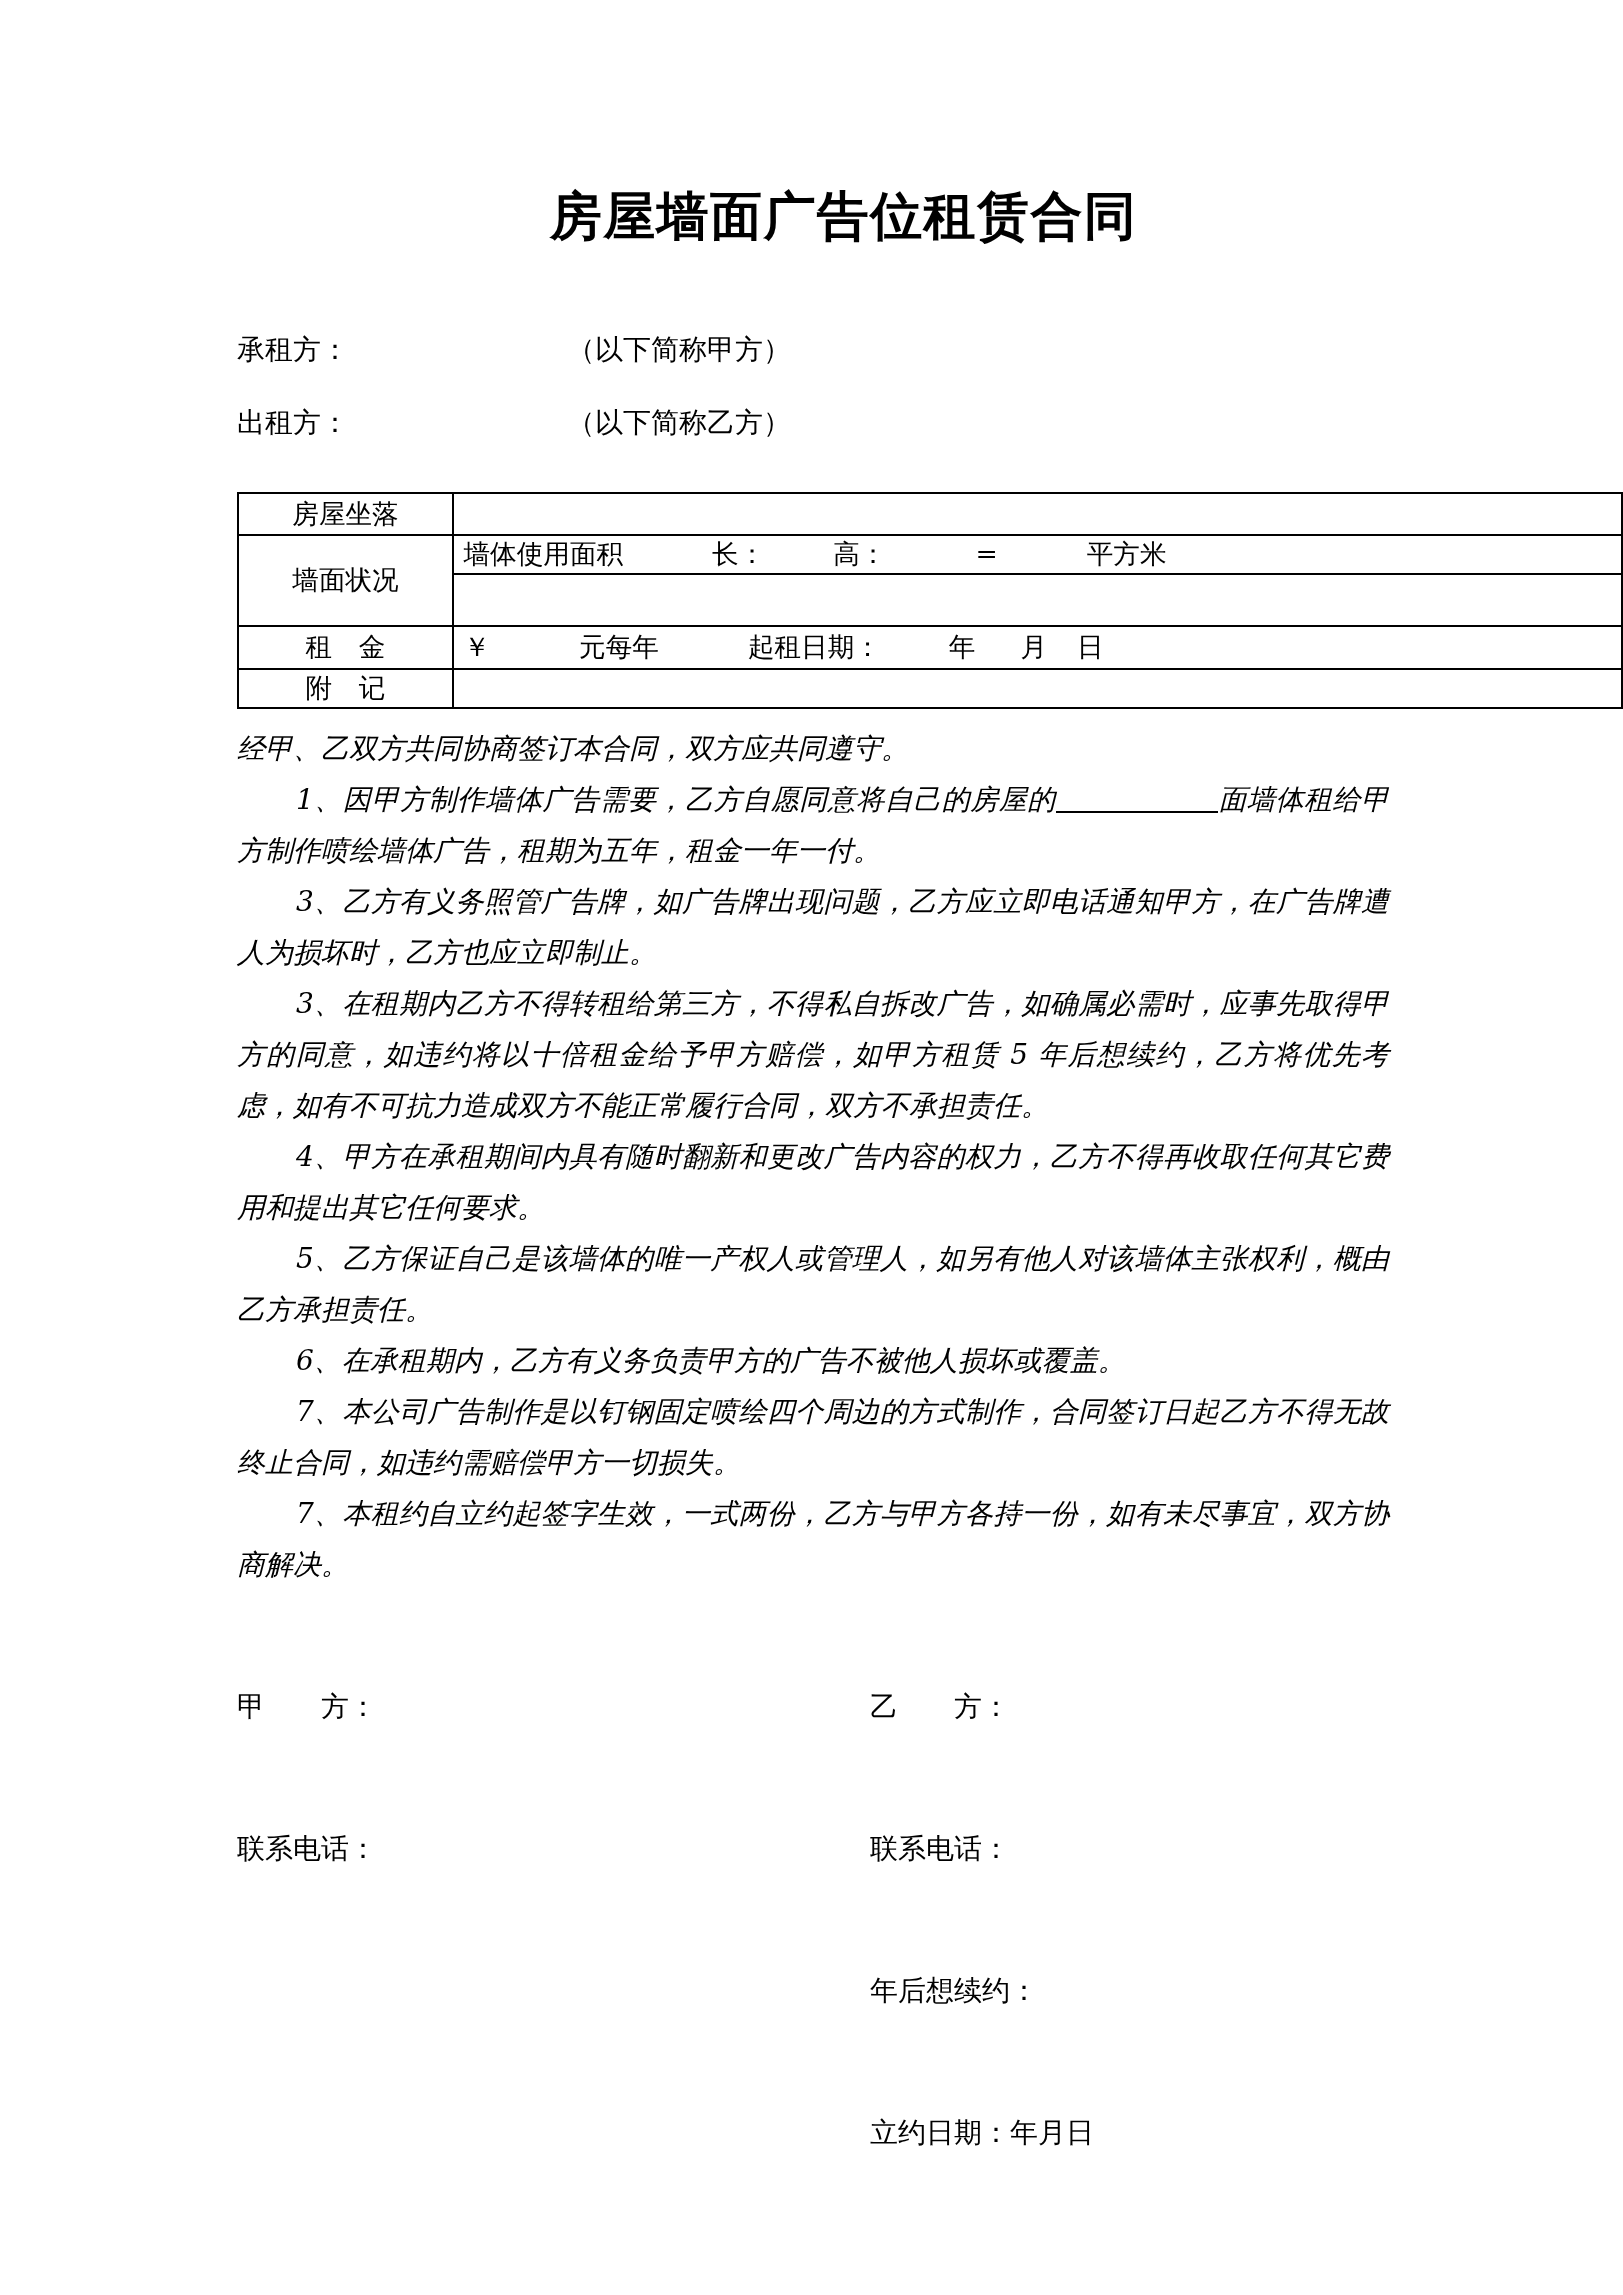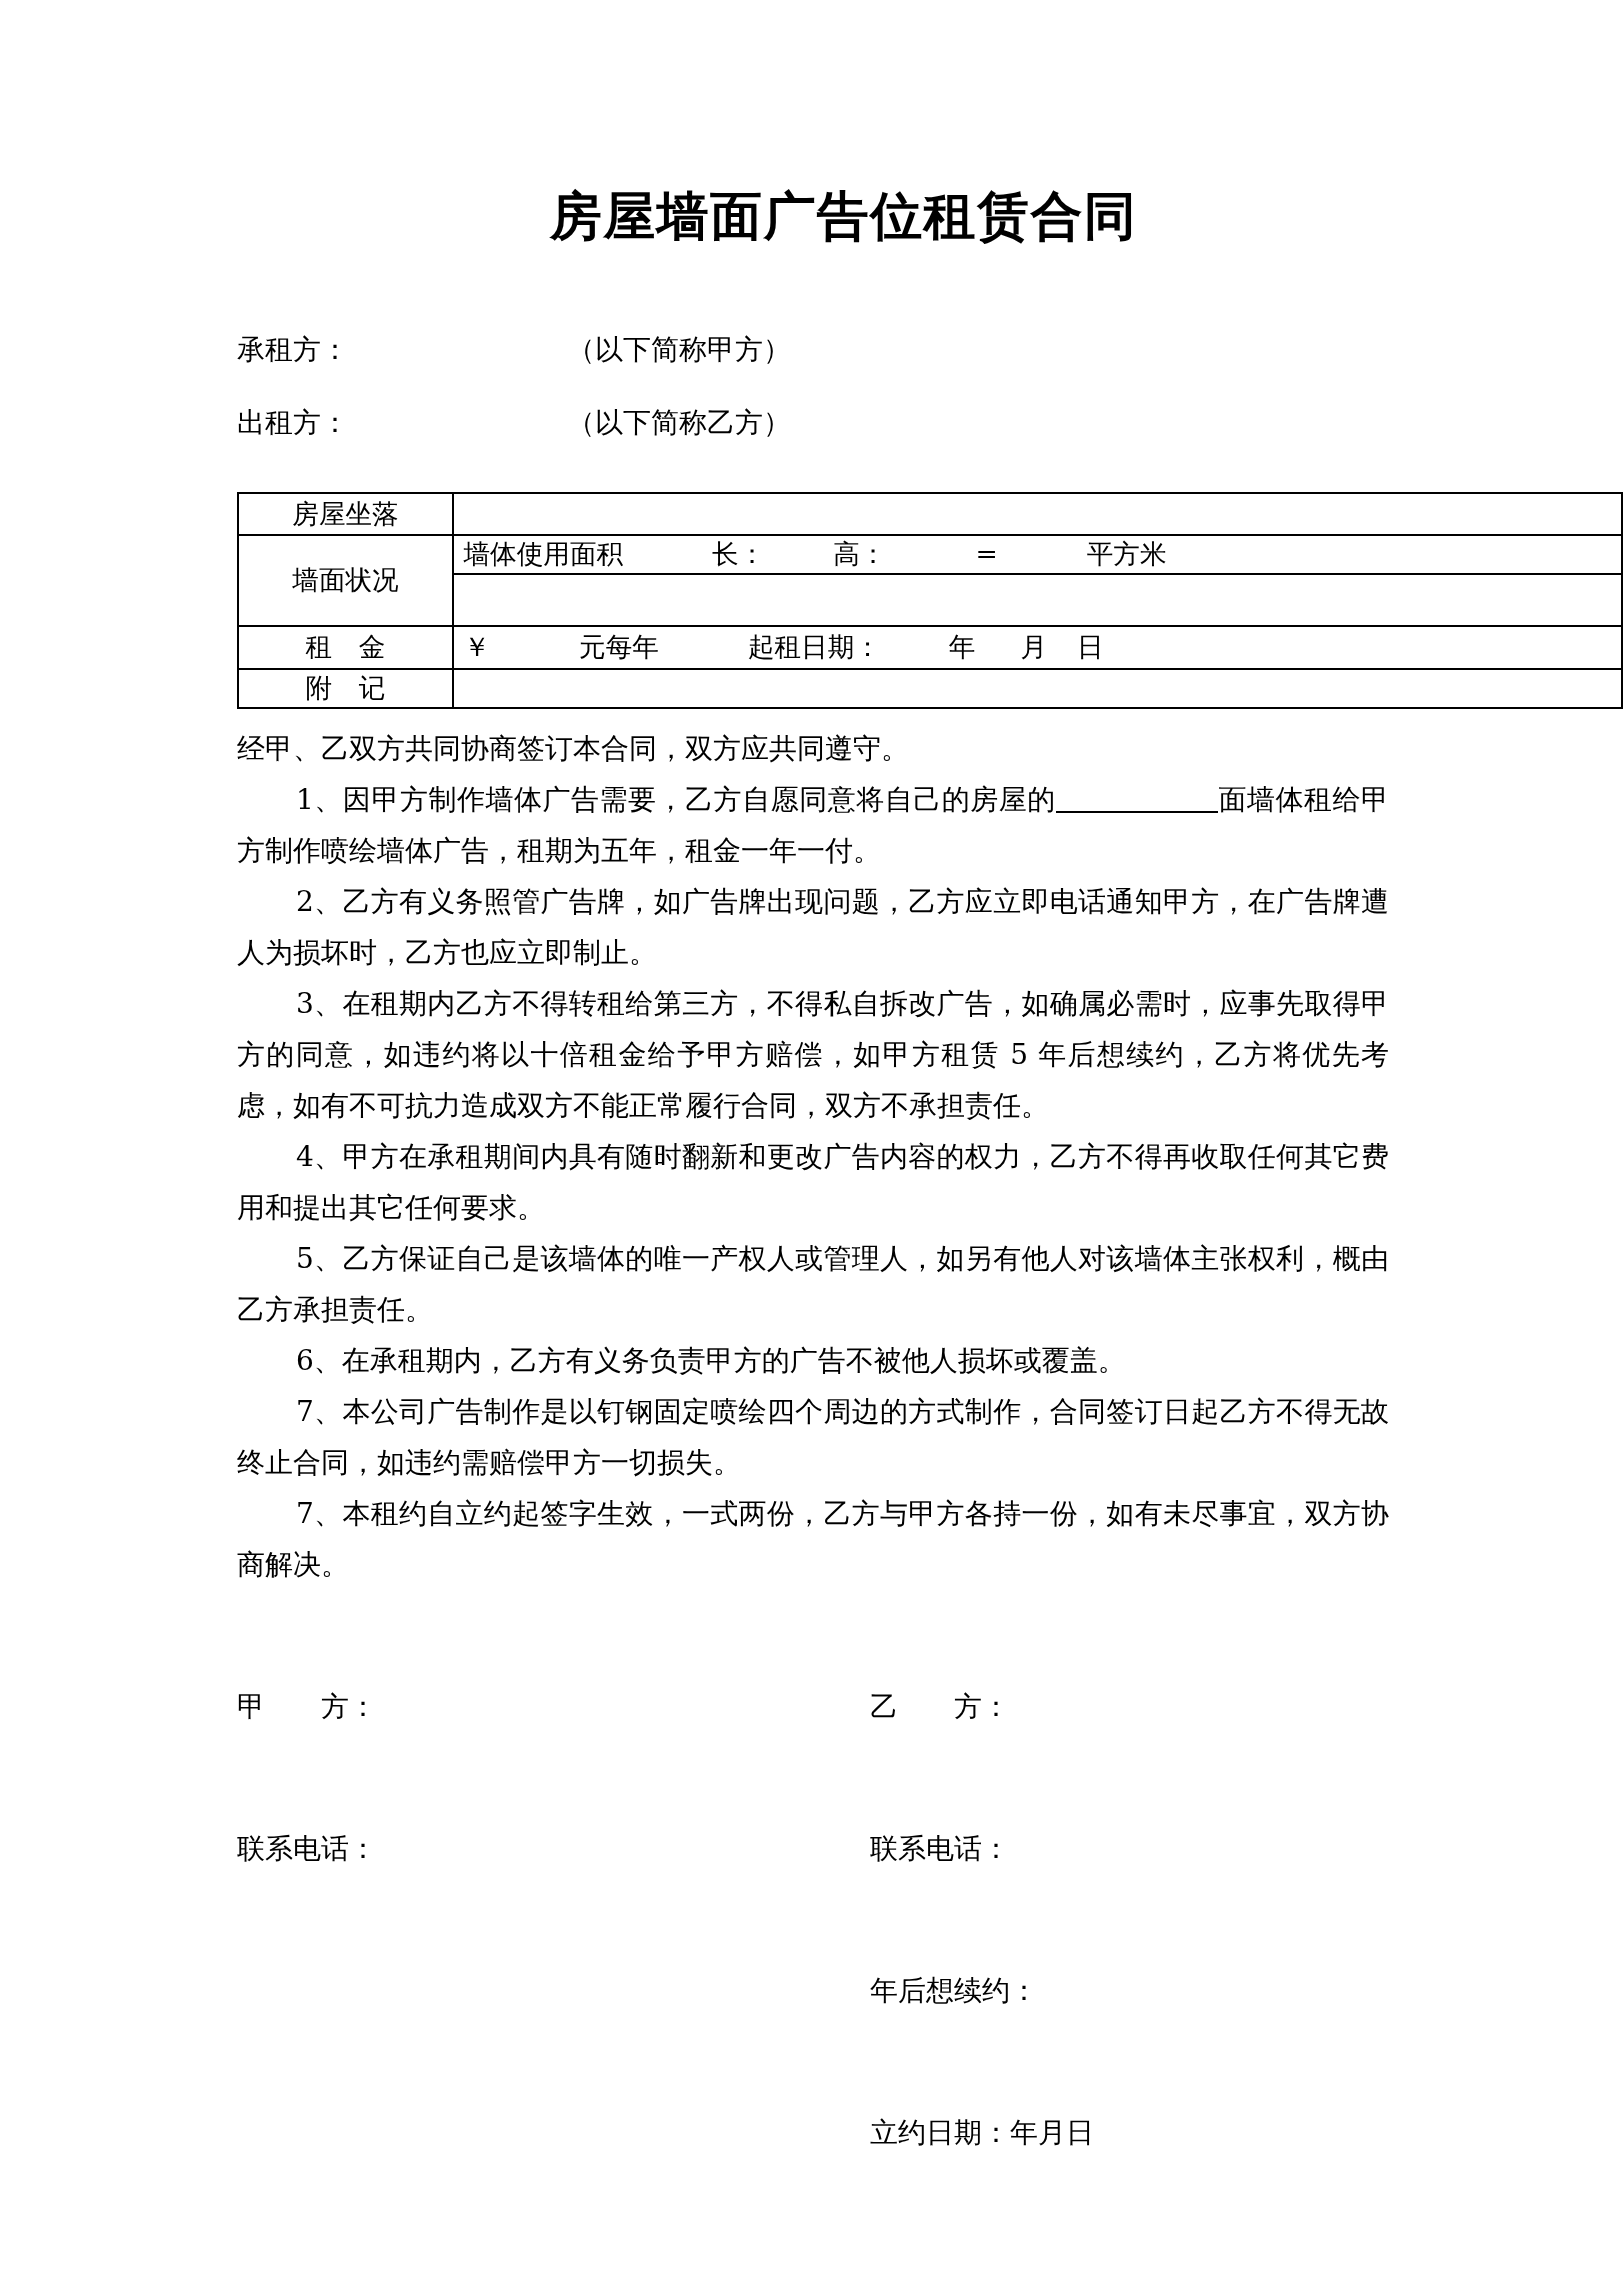--- a/index.html
+++ b/index.html
@@ -90,20 +90,21 @@
   
   .body-block {
     position: absolute;
     left: 237px;
     top: 723px;
     width: 1152px;
     font-size: 28px;
     line-height: 51px;
     text-align: justify;
     text-justify: inter-ideograph;
+    font-style: italic;
   }
   .body-block p {
     margin: 0 0 0 0;
     text-align: justify;
     text-justify: inter-ideograph;
   }
   .body-block p.indent { text-indent: 59px; }
   .blank-line {
     display: inline-block;
     width: 162px;
@@ -172,21 +173,21 @@
       <tr class="row-note">
         <td class="lbl">附　记</td>
         <td class="val"></td>
       </tr>
     </tbody>
   </table>
 
   <div class="body-block">
     <p>经甲、乙双方共同协商签订本合同，双方应共同遵守。</p>
     <p class="indent"><span>1、因甲方制作墙体广告需要，乙方自愿同意将自己的房屋的</span><span class="blank-line"></span><span>面墙体租给甲方制作喷绘墙体广告，租期为五年，租金一年一付。</span></p>
-    <p class="indent">2、乙方有义务照管广告牌，如广告牌出现问题，乙方应立即电话通知甲方，在广告牌遭人为损坏时，乙方也应立即制止。</p>
+    <p class="indent">3、乙方有义务照管广告牌，如广告牌出现问题，乙方应立即电话通知甲方，在广告牌遭人为损坏时，乙方也应立即制止。</p>
     <p class="indent">3、在租期内乙方不得转租给第三方，不得私自拆改广告，如确属必需时，应事先取得甲方的同意，如违约将以十倍租金给予甲方赔偿，如甲方租赁 5 年后想续约，乙方将优先考虑，如有不可抗力造成双方不能正常履行合同，双方不承担责任。</p>
     <p class="indent">4、甲方在承租期间内具有随时翻新和更改广告内容的权力，乙方不得再收取任何其它费用和提出其它任何要求。</p>
     <p class="indent">5、乙方保证自己是该墙体的唯一产权人或管理人，如另有他人对该墙体主张权利，概由乙方承担责任。</p>
     <p class="indent">6、在承租期内，乙方有义务负责甲方的广告不被他人损坏或覆盖。</p>
     <p class="indent">7、本公司广告制作是以钉钢固定喷绘四个周边的方式制作，合同签订日起乙方不得无故终止合同，如违约需赔偿甲方一切损失。</p>
     <p class="indent">7、本租约自立约起签字生效，一式两份，乙方与甲方各持一份，如有未尽事宜，双方协商解决。</p>
   </div>
 
   <div class="sig-area">
     <div class="sig-row">

